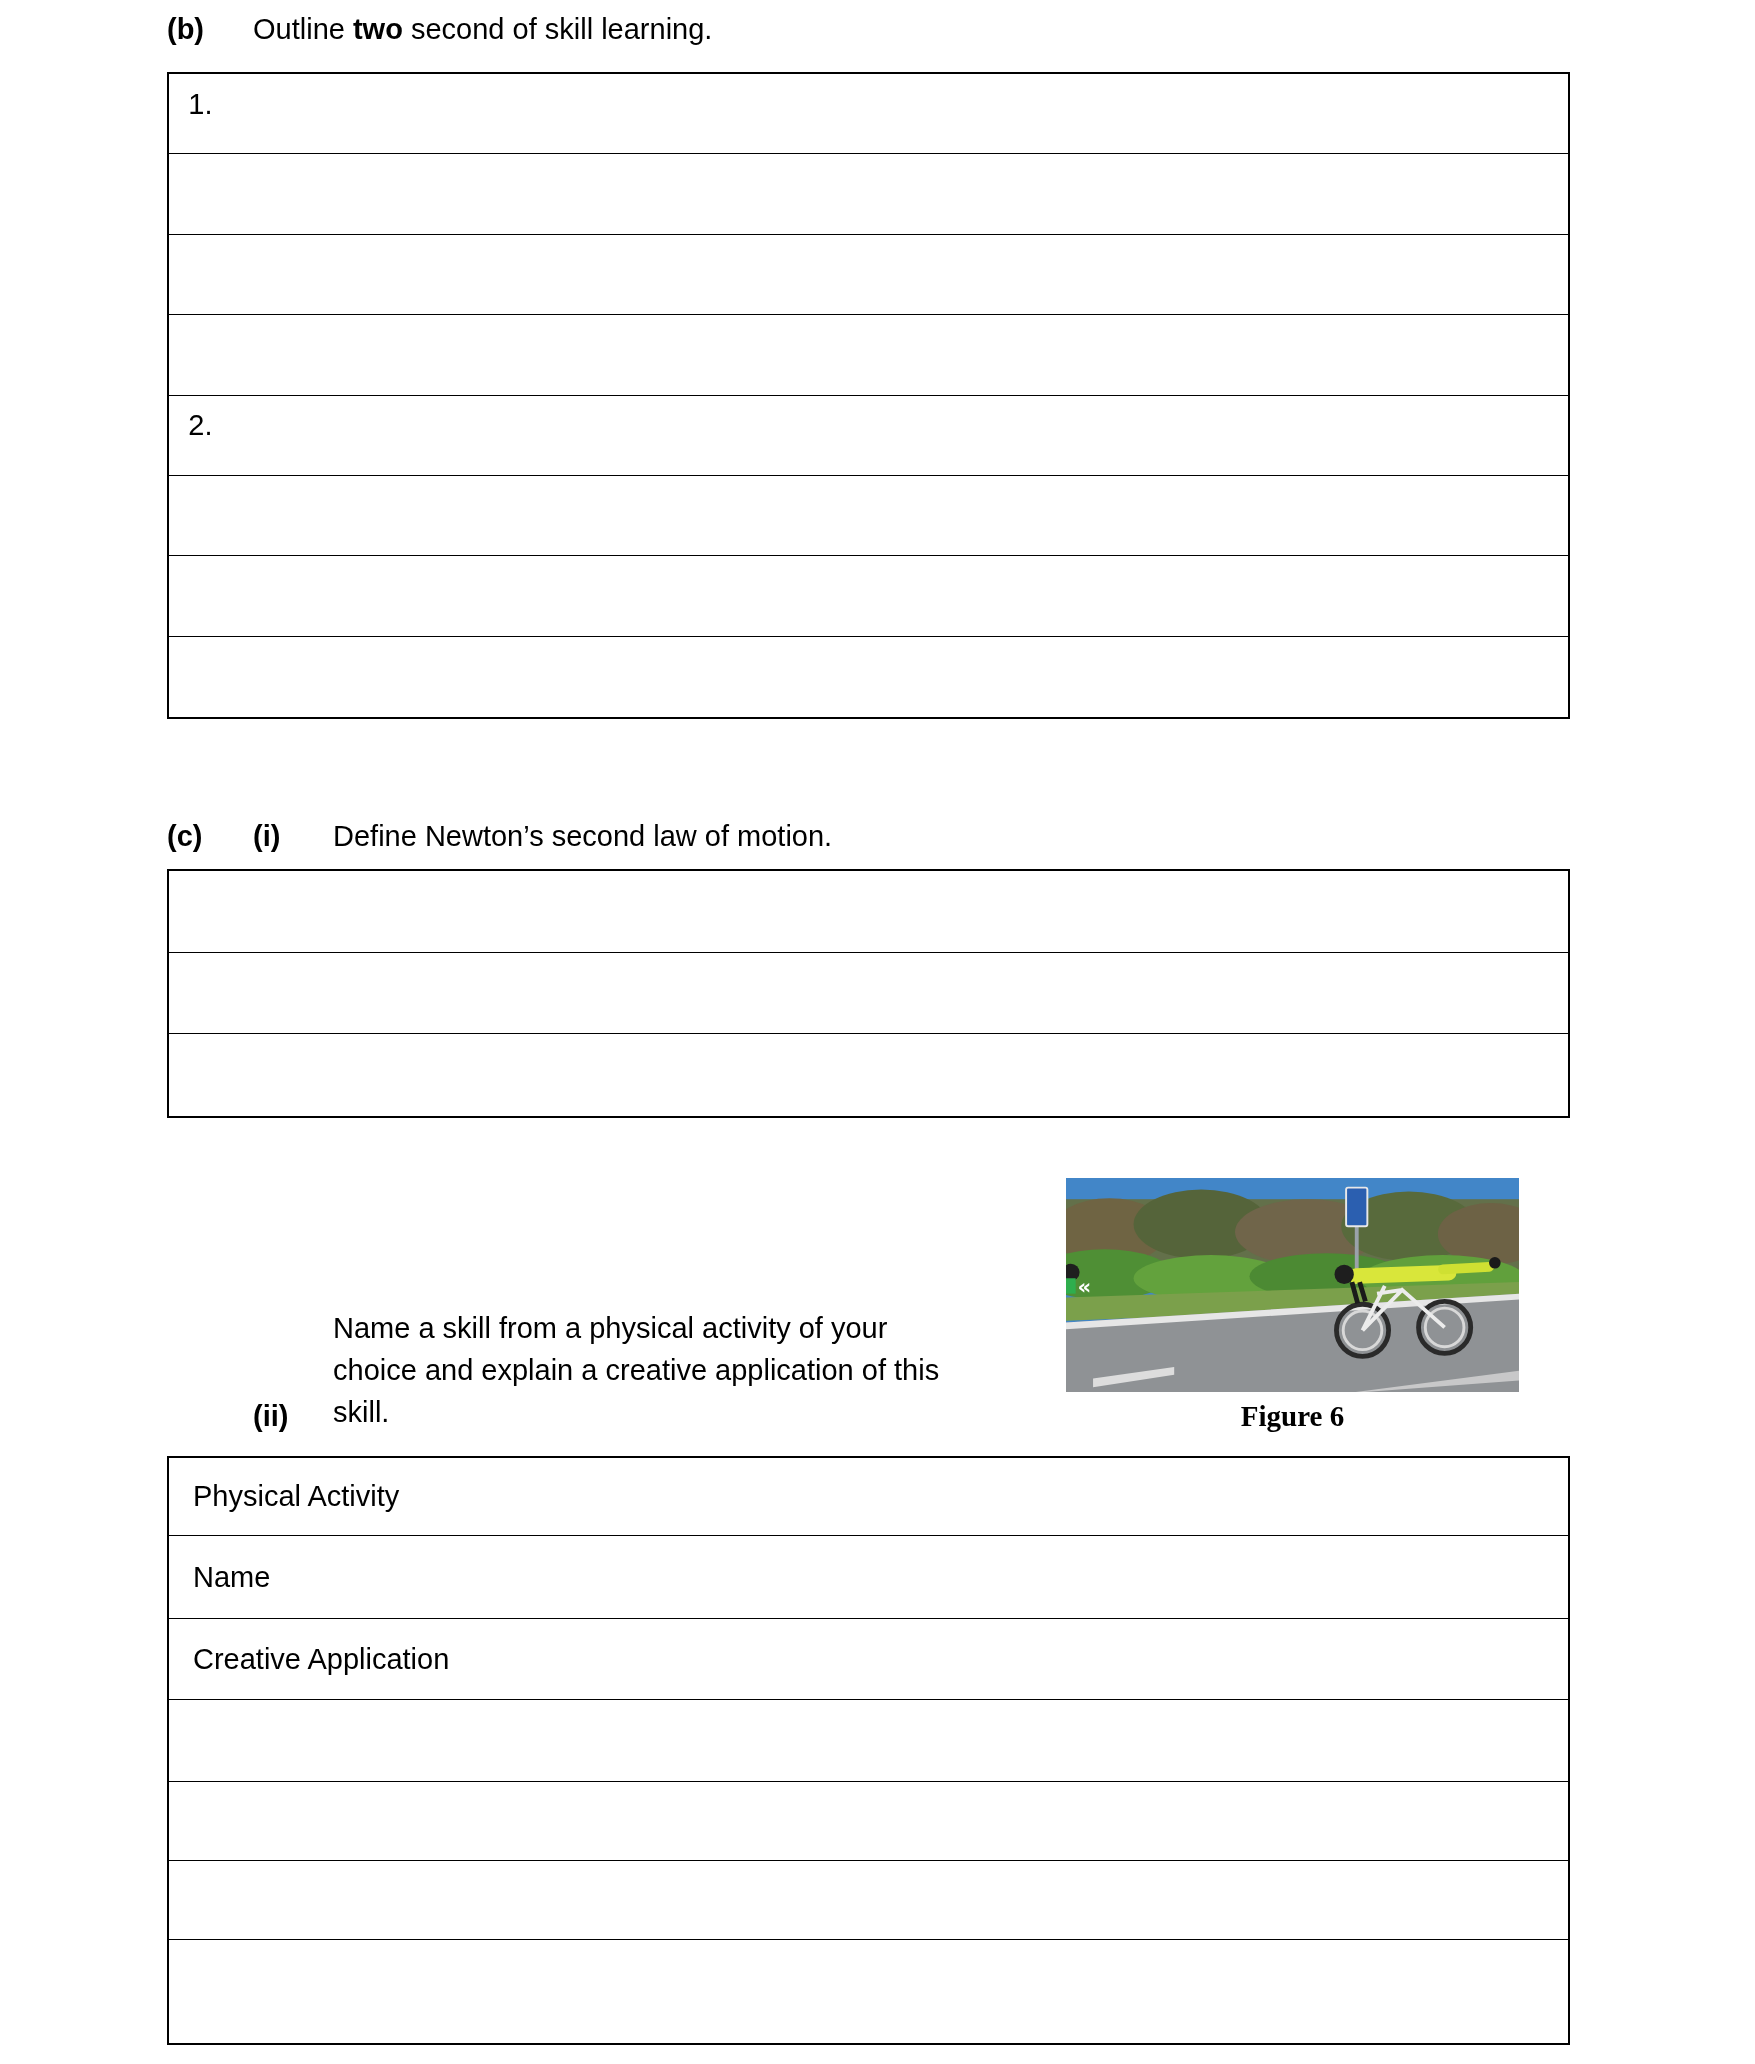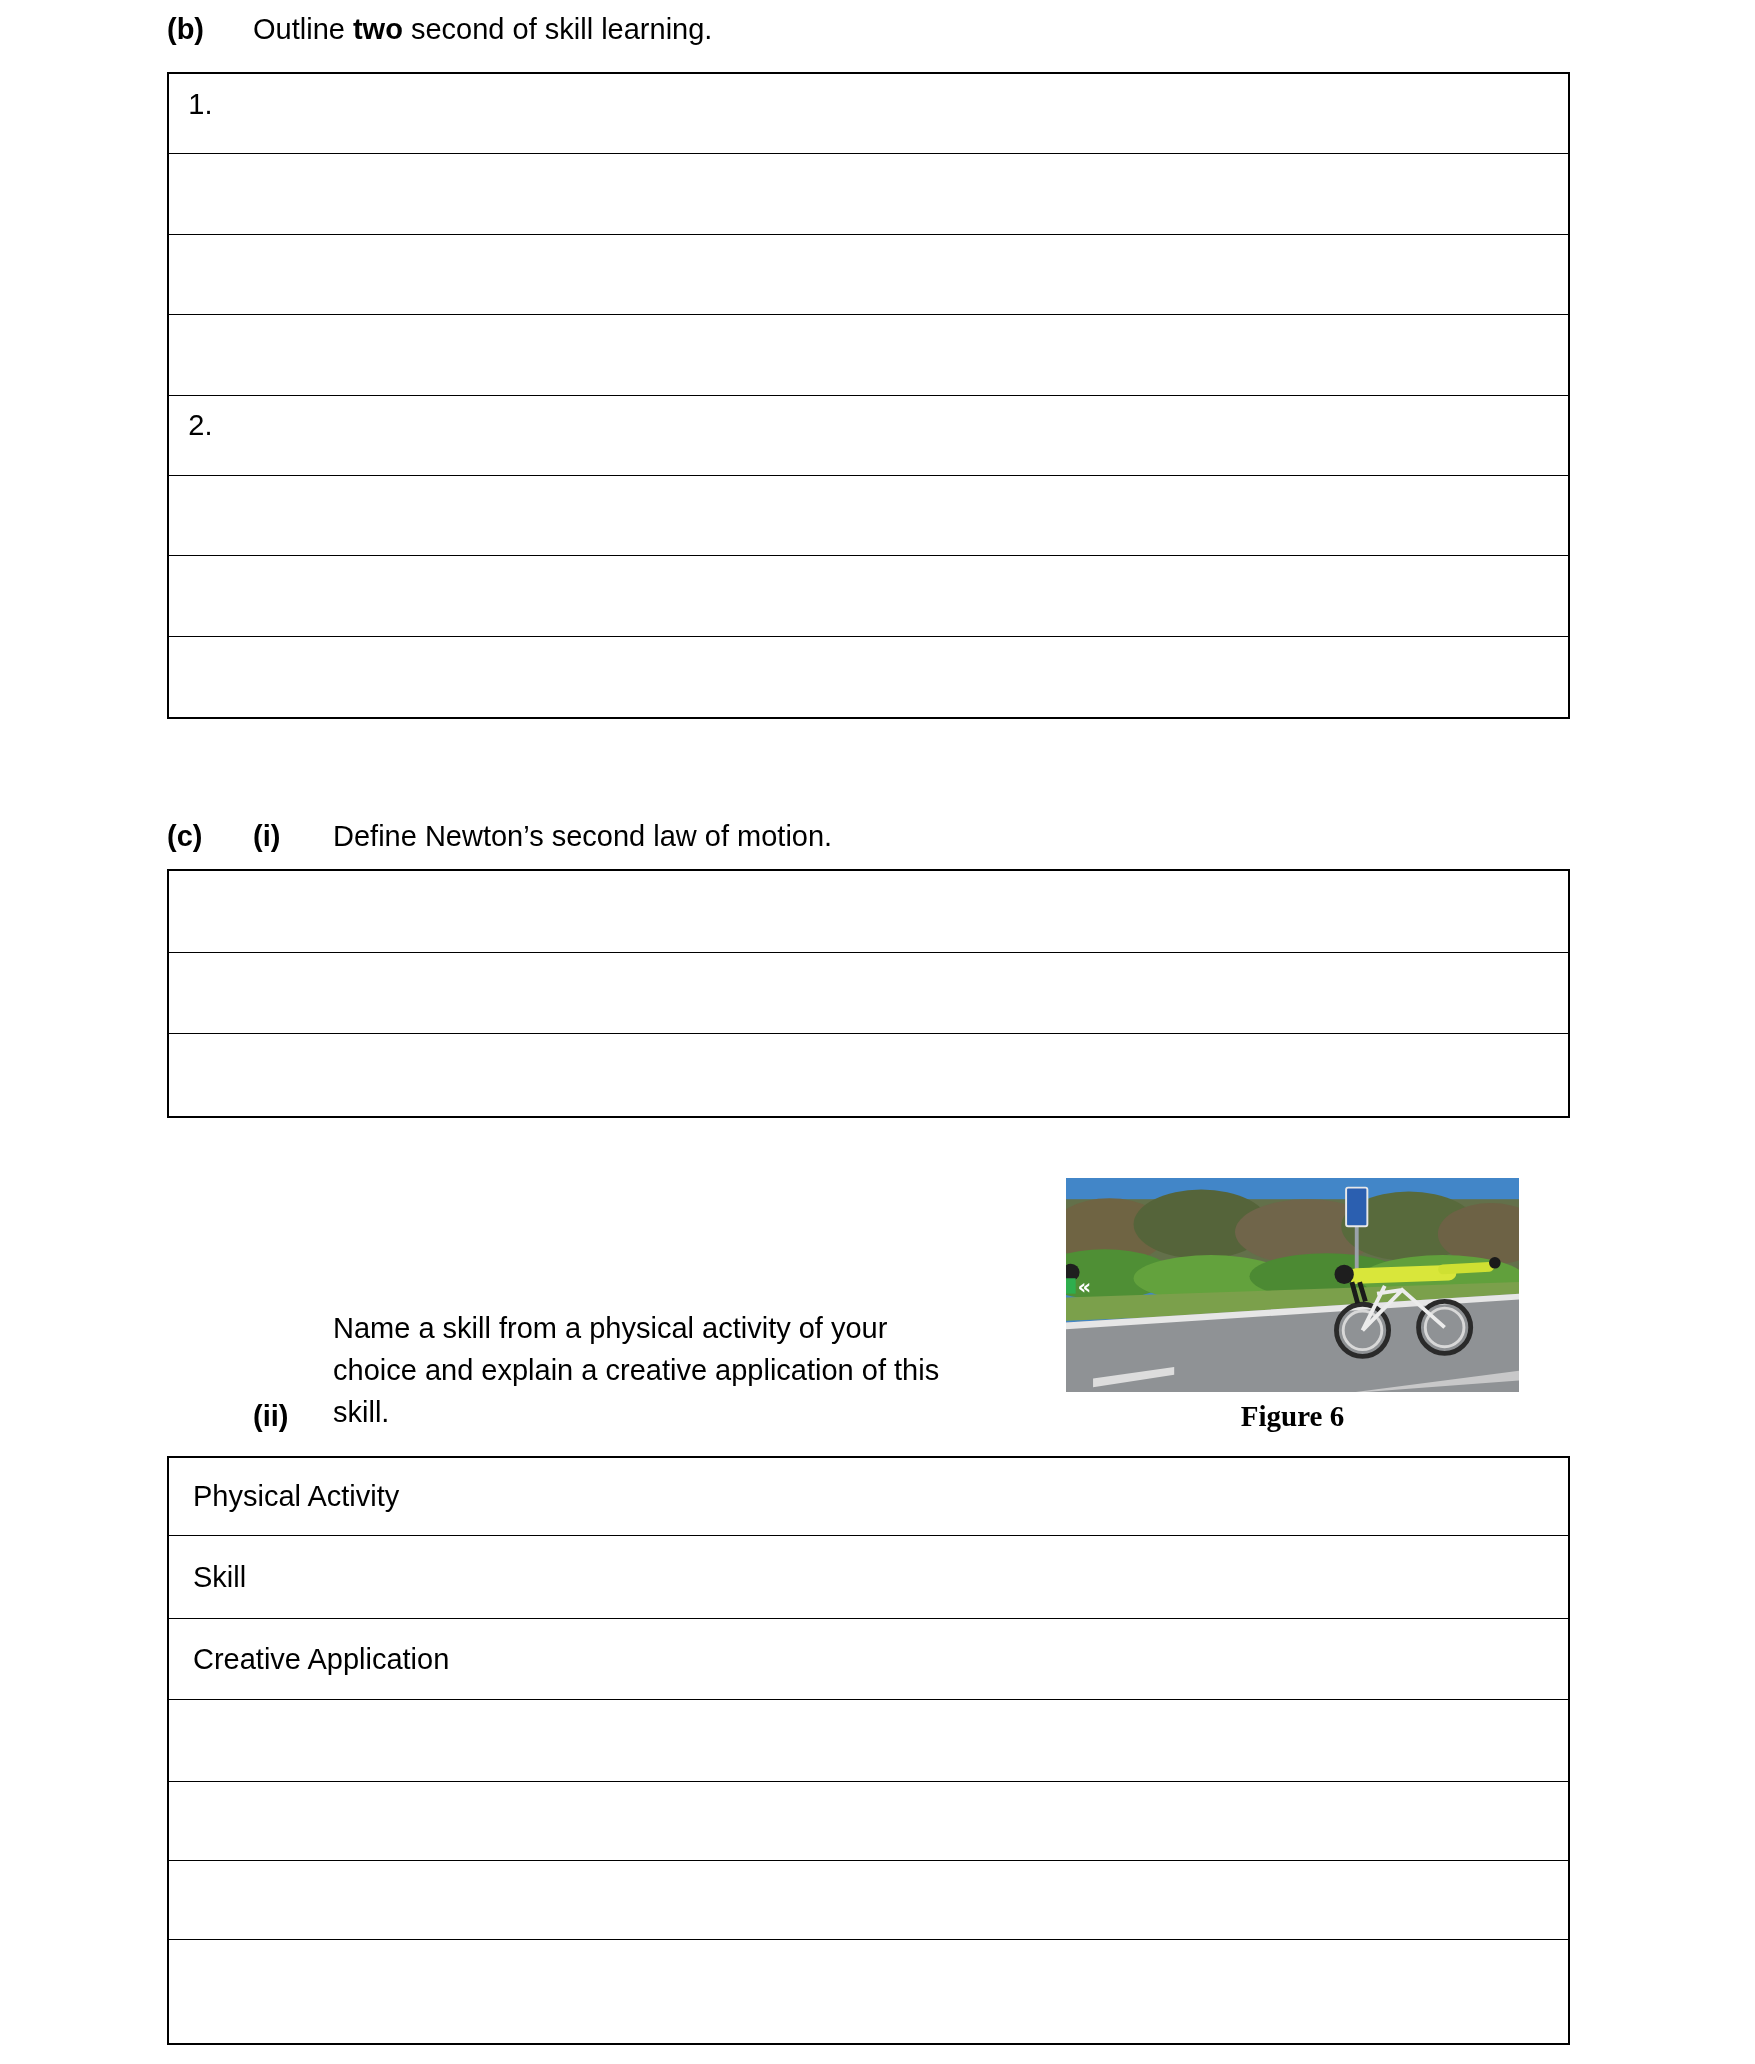--- a/index.html
+++ b/index.html
@@ -200,21 +200,21 @@
       </div>
       <div class="figure-caption">Figure 6</div>
     </div>
   </div>
 
   <div class="answer-table">
     <div class="trow">
         <span>Physical Activity</span>
       </div>
     <div class="trow">
-        <span>Skill</span>
+        <span>Name</span>
       </div>
     <div class="trow">
         <span>Creative Application</span>
       </div>
     <div class="trow"></div>
     <div class="trow"></div>
     <div class="trow"></div>
     <div class="trow"></div>
   </div>
 

